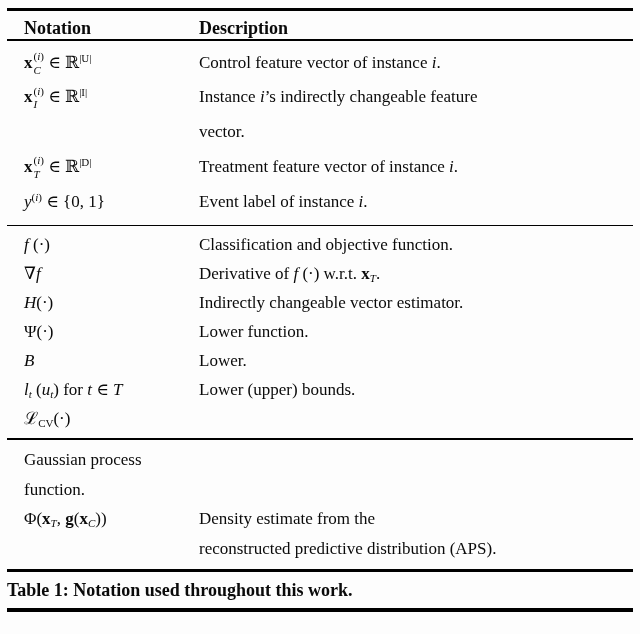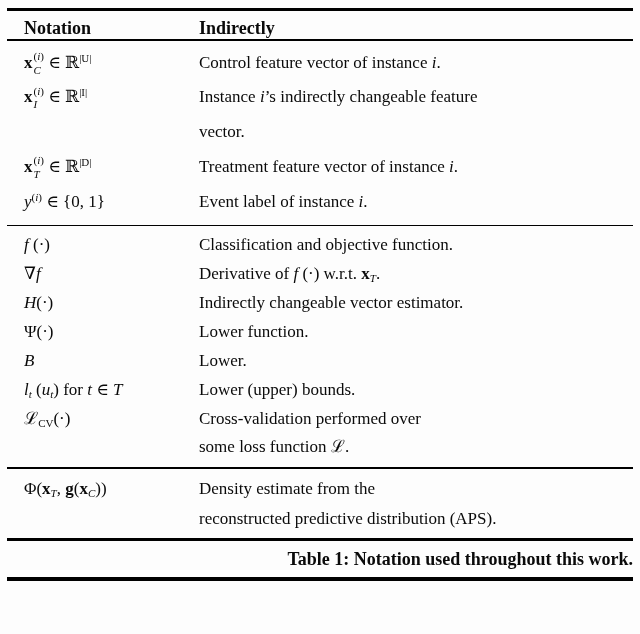--- a/index.html
+++ b/index.html
@@ -38,37 +38,37 @@
   .stk {
     display: inline-block;
     vertical-align: middle;
     font-size: 11px;
     line-height: 1.25;
     padding-left: 1px;
     text-align: left;
   }
   .stk span { display: block; }
   .caption {
-    text-align: right;
+    text-align: left;
     font-weight: bold;
     font-size: 18px;
     padding: 8px 0 7px 0;
   }
   .pagebar { height: 4px; background: #000; }
 </style>
 </head>
 <body>
 
 <div class="figure">
 
   <div class="rule rule-heavy"></div>
 
   <div class="thead">
     <div>Notation</div>
-    <div>Indirectly</div>
+    <div>Description</div>
   </div>
 
   <div class="rule rule-mid"></div>
 
   <div class="group g1">
     <div class="trow">
       <div class="notation"><b>x</b><span class="stk"><span>(<i>i</i>)</span><span><i>C</i></span></span> ∈ ℝ<sup class="ssup">|U|</sup></div>
       <div class="desc">Control feature vector of instance <i>i</i>.</div>
     </div>
     <div class="trow">
@@ -107,28 +107,28 @@
     <div class="trow">
       <div class="notation"><i>B</i></div>
       <div class="desc">Lower.</div>
     </div>
     <div class="trow">
       <div class="notation"><i>l</i><sub class="ssub"><i>t</i></sub> (<i>u</i><sub class="ssub"><i>t</i></sub>) for <i>t</i> ∈ <i>T</i></div>
       <div class="desc">Lower (upper) bounds.</div>
     </div>
     <div class="trow">
       <div class="notation">ℒ<sub class="ssub">CV</sub>(·)</div>
-      <div class="desc">Cross-validation performed over<br>some loss function ℒ.</div>
     </div>
   </div>
 
   <div class="rule rule-mid"></div>
 
   <div class="group g3">
     <div class="trow">
+      <div class="desc">Gaussian process function.</div>
     </div>
     <div class="trow">
       <div class="notation">Φ(<b>x</b><sub class="ssub"><i>T</i></sub>, <b>g</b>(<b>x</b><sub class="ssub"><i>C</i></sub>))</div>
       <div class="desc">Density estimate from the<br>reconstructed predictive distribution (APS).</div>
     </div>
   </div>
 
   <div class="rule rule-heavy"></div>
 
   <div class="caption">Table 1: Notation used throughout this work.</div>

